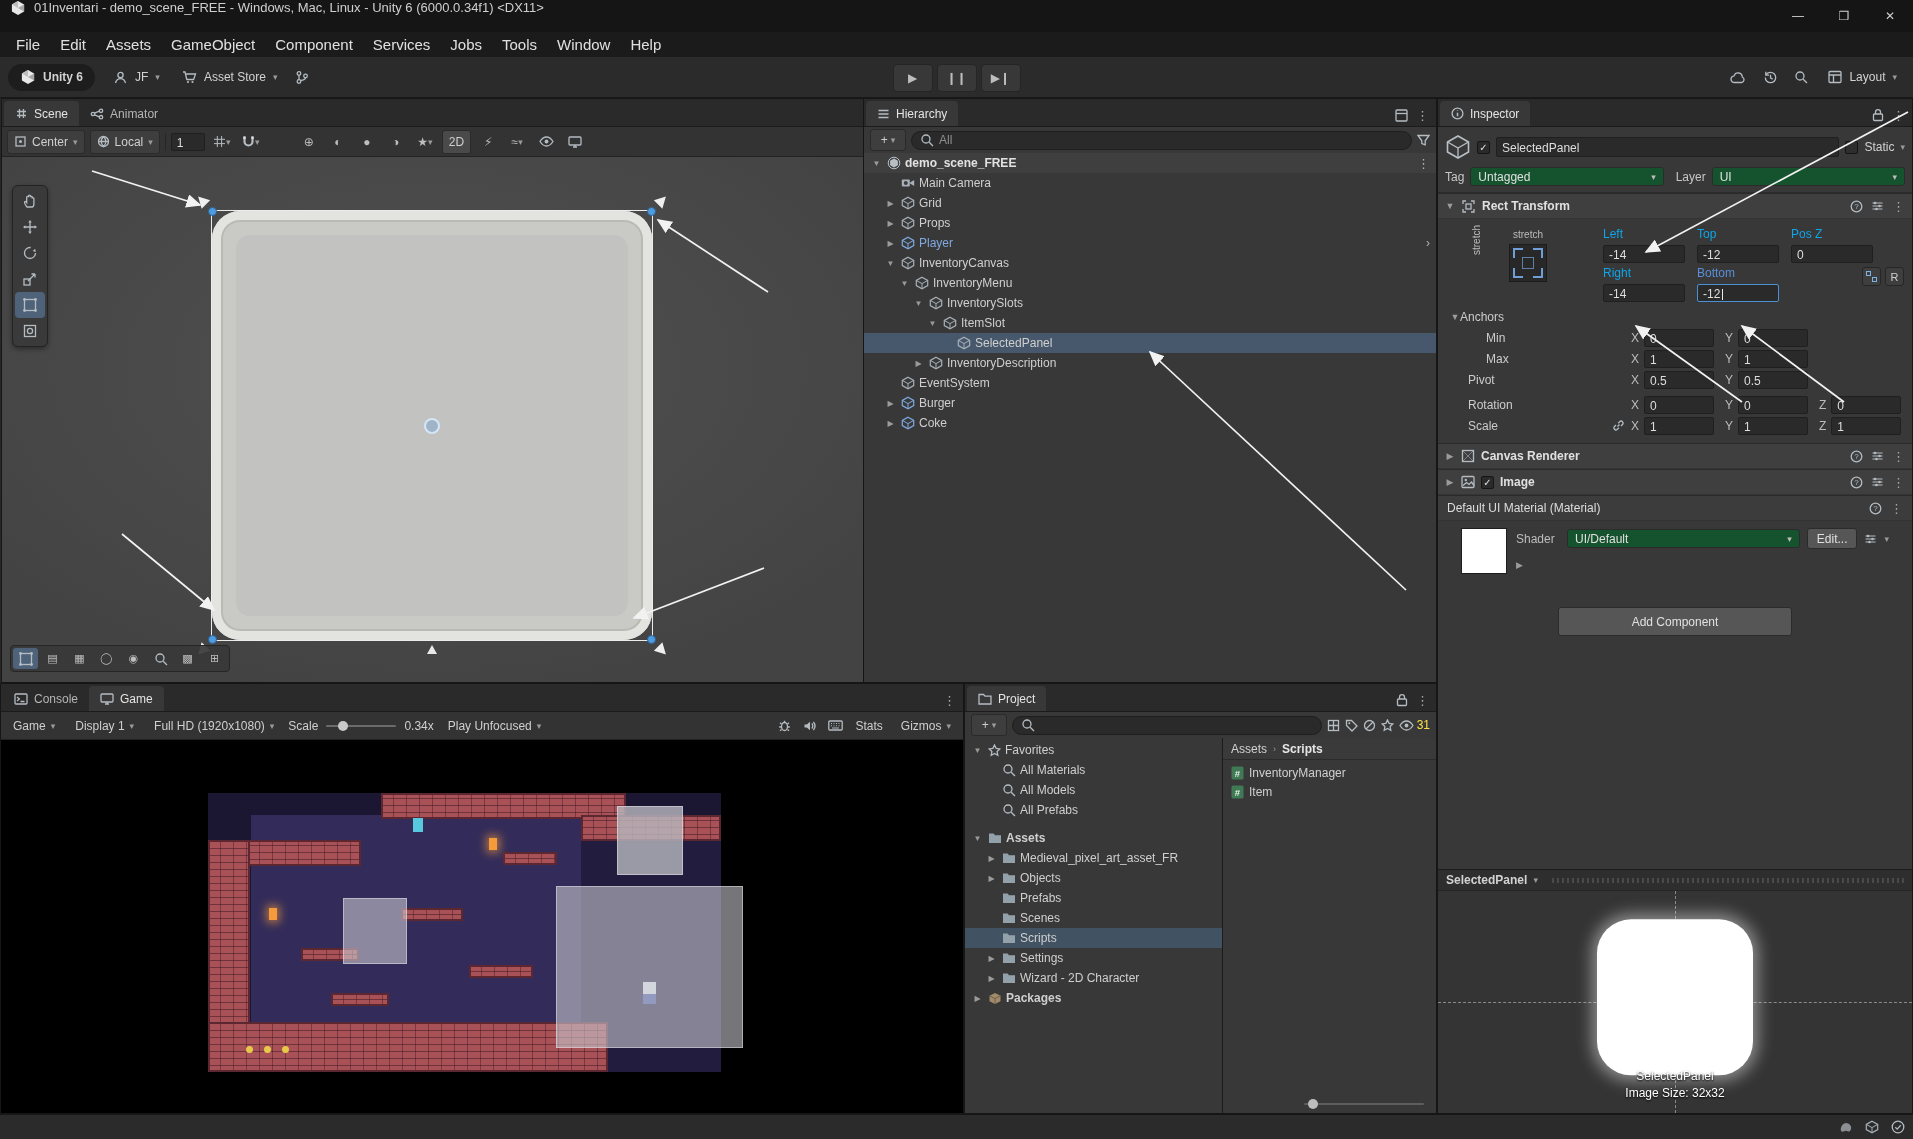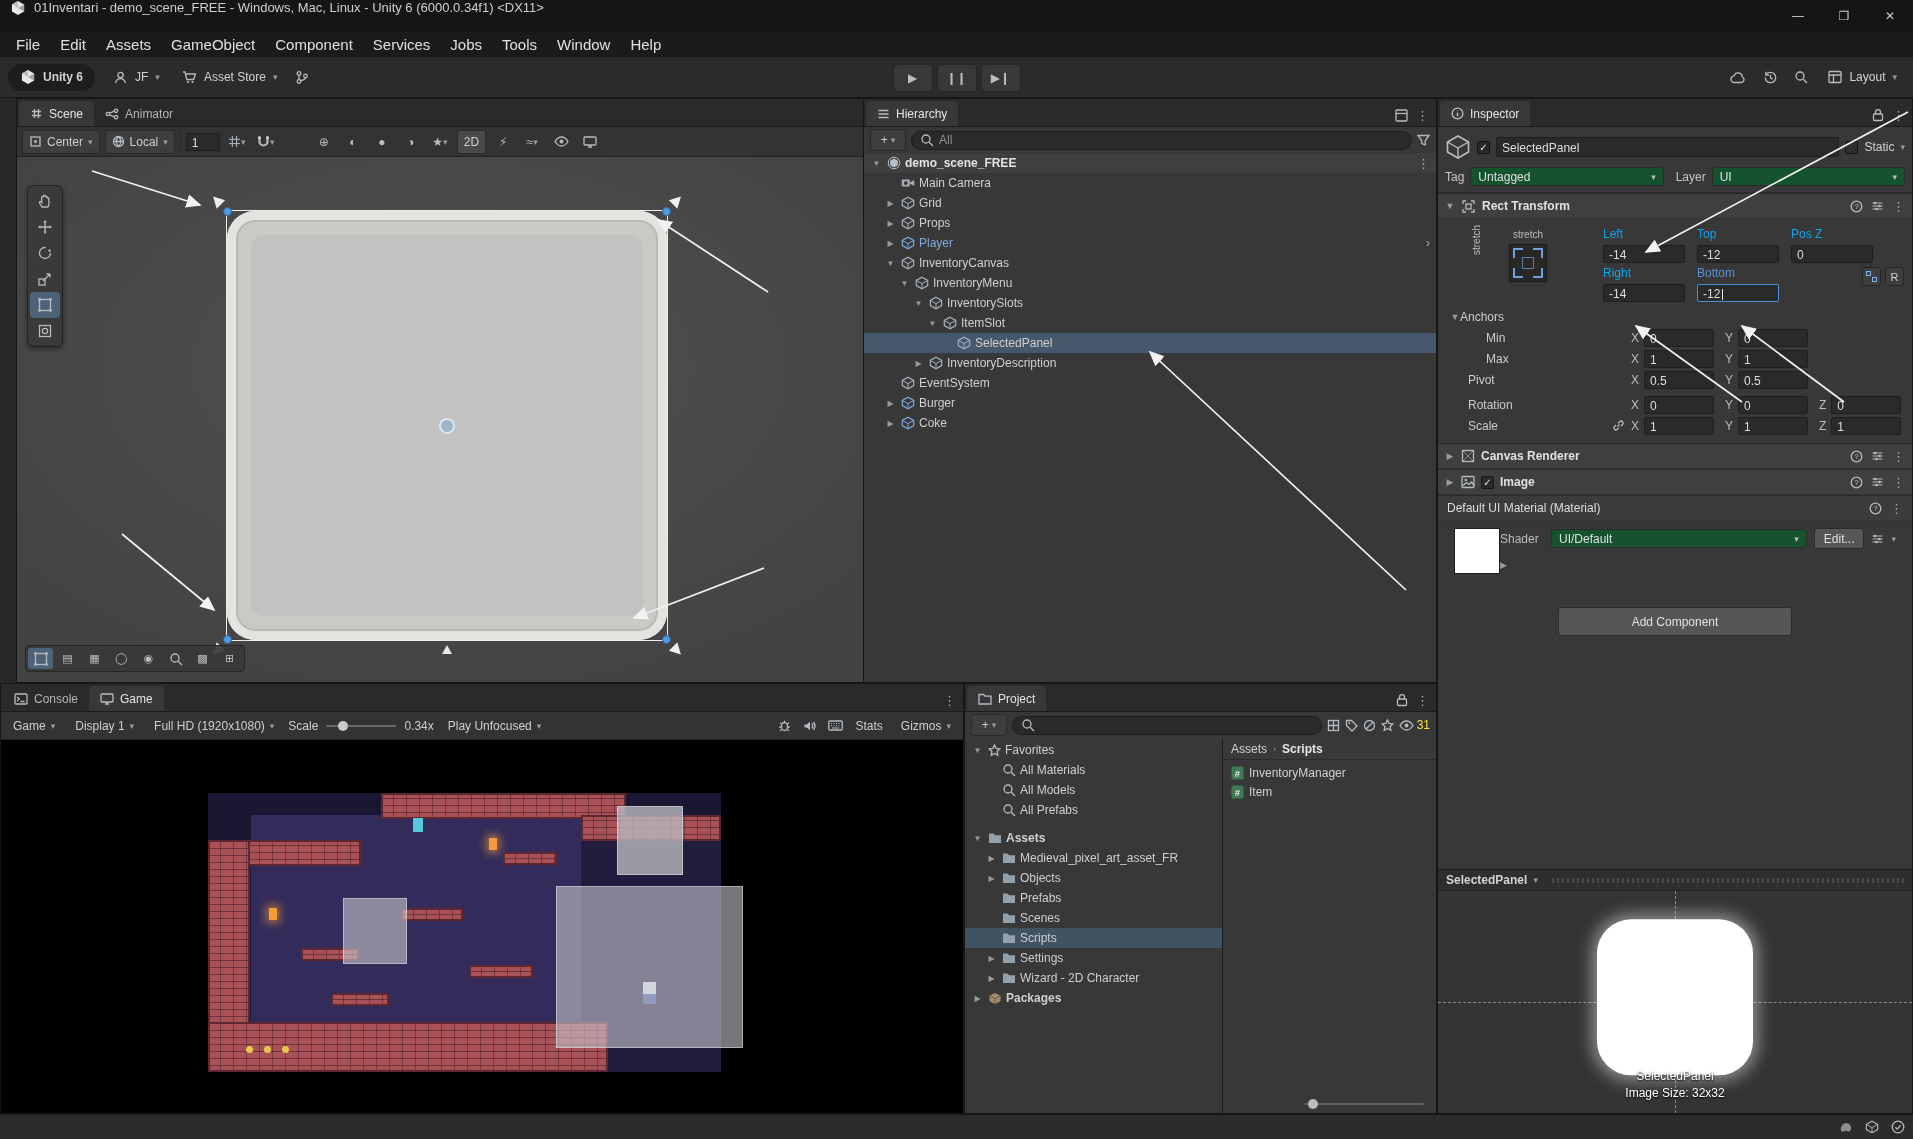--- a/index.html
+++ b/index.html
@@ -32,21 +32,21 @@
   .tfield{background:#2a2a2a;border:1px solid #1f1f1f;border-radius:2px;height:18px;line-height:18px;padding:0 5px;color:#dedede;font-size:12px;box-sizing:border-box}
   .tfield.editing{border-color:#4a90d2;position:relative}
   .tfield.editing::after{content:"";display:inline-block;width:1px;height:11px;background:#e8e8e8;margin-left:2px;vertical-align:-2px}
   .dropdown{background:#14532d;border:1px solid #2b2b2b;border-radius:3px;height:19px;display:flex;align-items:center;gap:6px;padding:0 7px;box-sizing:border-box;color:#e0e0e0}
   .dropdown .dd-caret{margin-left:auto;font-size:9px;color:#bdbdbd}
   .btn{background:#565656;border:1px solid #2b2b2b;border-radius:3px;color:#e0e0e0;display:flex;align-items:center;justify-content:center}
   .checkbox{width:13px;height:13px;background:#2a2a2a;border:1px solid #151515;border-radius:2px;display:flex;align-items:center;justify-content:center;font-size:10px;color:#e0e0e0;box-sizing:border-box}
   .flex1{flex:1}
   .i13{display:inline-flex;align-items:center;justify-content:center;line-height:0}
   
-  #scene-panel{left:16px;top:98px;width:948px;height:585px}
+  #scene-panel{left:1px;top:98px;width:948px;height:585px}
   .scenetb{height:30px;background:#333333;border-bottom:1px solid #222;display:flex;align-items:center;gap:5px;padding:0 5px;box-sizing:border-box}
   .stb-btn{height:22px;display:flex;align-items:center;gap:5px;background:#3e3e3e;border:1px solid #2a2a2a;border-radius:3px;padding:0 6px;color:#cfcfcf}
   .stb-icon{width:24px;height:22px;display:flex;align-items:center;justify-content:center;color:#bdbdbd;font-size:12px}
   .scene-content{position:absolute;left:0;top:58px;right:0;bottom:0;background:radial-gradient(ellipse at 45% 40%, #515151 0%, #434343 75%);overflow:hidden}
   .tools-overlay{position:absolute;left:10px;top:28px;width:30px;background:#3a3a3a;border:1px solid #232323;border-radius:6px;box-shadow:0 2px 5px rgba(0,0,0,.4);display:flex;flex-direction:column;padding:2px}
   .tool-btn{height:26px;display:flex;align-items:center;justify-content:center;border-radius:4px}
   .tool-btn.sel{background:#4e6379}
   .ui-rect{position:absolute;left:209px;top:53px;width:440px;height:429px;border:1px solid #ececec}
   .sprite-outer{position:absolute;inset:0;border-radius:28px;background:#c9cac5;box-shadow:inset 0 0 0 9px #e3e4df, inset 0 0 0 11px #b9bab4}
   .sprite-inner{position:absolute;inset:24px;border-radius:14px;background:#c2c2c0}
@@ -97,21 +97,21 @@
   .bp-btn{width:19px;height:19px;background:#3e3e3e;border:1px solid #262626;border-radius:3px;display:flex;align-items:center;justify-content:center;color:#cfcfcf;font-size:11px;box-sizing:border-box}
   .bp-sq{position:relative;width:11px;height:11px}
   .bp-sq i{position:absolute;width:5px;height:5px;border:1px solid #7fb2e8;box-sizing:border-box}
   .insp-row{display:flex;align-items:center;height:21px;padding-left:30px;box-sizing:border-box}
   .rowlbl{width:163px;display:flex;align-items:center;color:#cccccc;flex:none;box-sizing:border-box}
   .rowlbl.sub2{padding-left:18px}
   .axis{display:flex;align-items:center;gap:5px;width:94px;flex:none}
   .axl{color:#bdbdbd;font-size:12px}
   .axis .tfield{width:70px}
   .mat-bar{display:flex;align-items:center;height:24px;background:#3c3c3c;border-top:1px solid #2a2a2a;border-bottom:1px solid #333;padding:0 9px;color:#dedede}
-  .mat-body{display:flex;padding:7px 16px}
+  .mat-body{display:flex;gap:9px;padding:7px 23px}
   .swatch{width:44px;height:44px;background:#fff;border:1px solid #1d1d1d;flex:none}
   .mat-row{display:flex;align-items:center;gap:7px}
   .mlabel{color:#bdbdbd;width:44px}
   .edit-btn{height:19px;padding:0 9px}
   .addc-wrap{display:flex;justify-content:center;margin-top:26px}
   .addc{width:232px;height:27px;font-size:12px}
   .preview{position:absolute;left:0;right:0;bottom:0;height:244px}
   .prev-h{height:22px;background:#2e2e2e;border-top:1px solid #1d1d1d;border-bottom:1px solid #262626;display:flex;align-items:center;gap:6px;padding:0 8px;box-sizing:border-box}
   .drag-dots{flex:1;height:5px;margin-left:8px;background:repeating-linear-gradient(90deg,#4a4a4a 0 2px,transparent 2px 5px)}
   .prev-b{position:absolute;left:0;right:0;top:22px;bottom:0;background:#343434;overflow:hidden}

